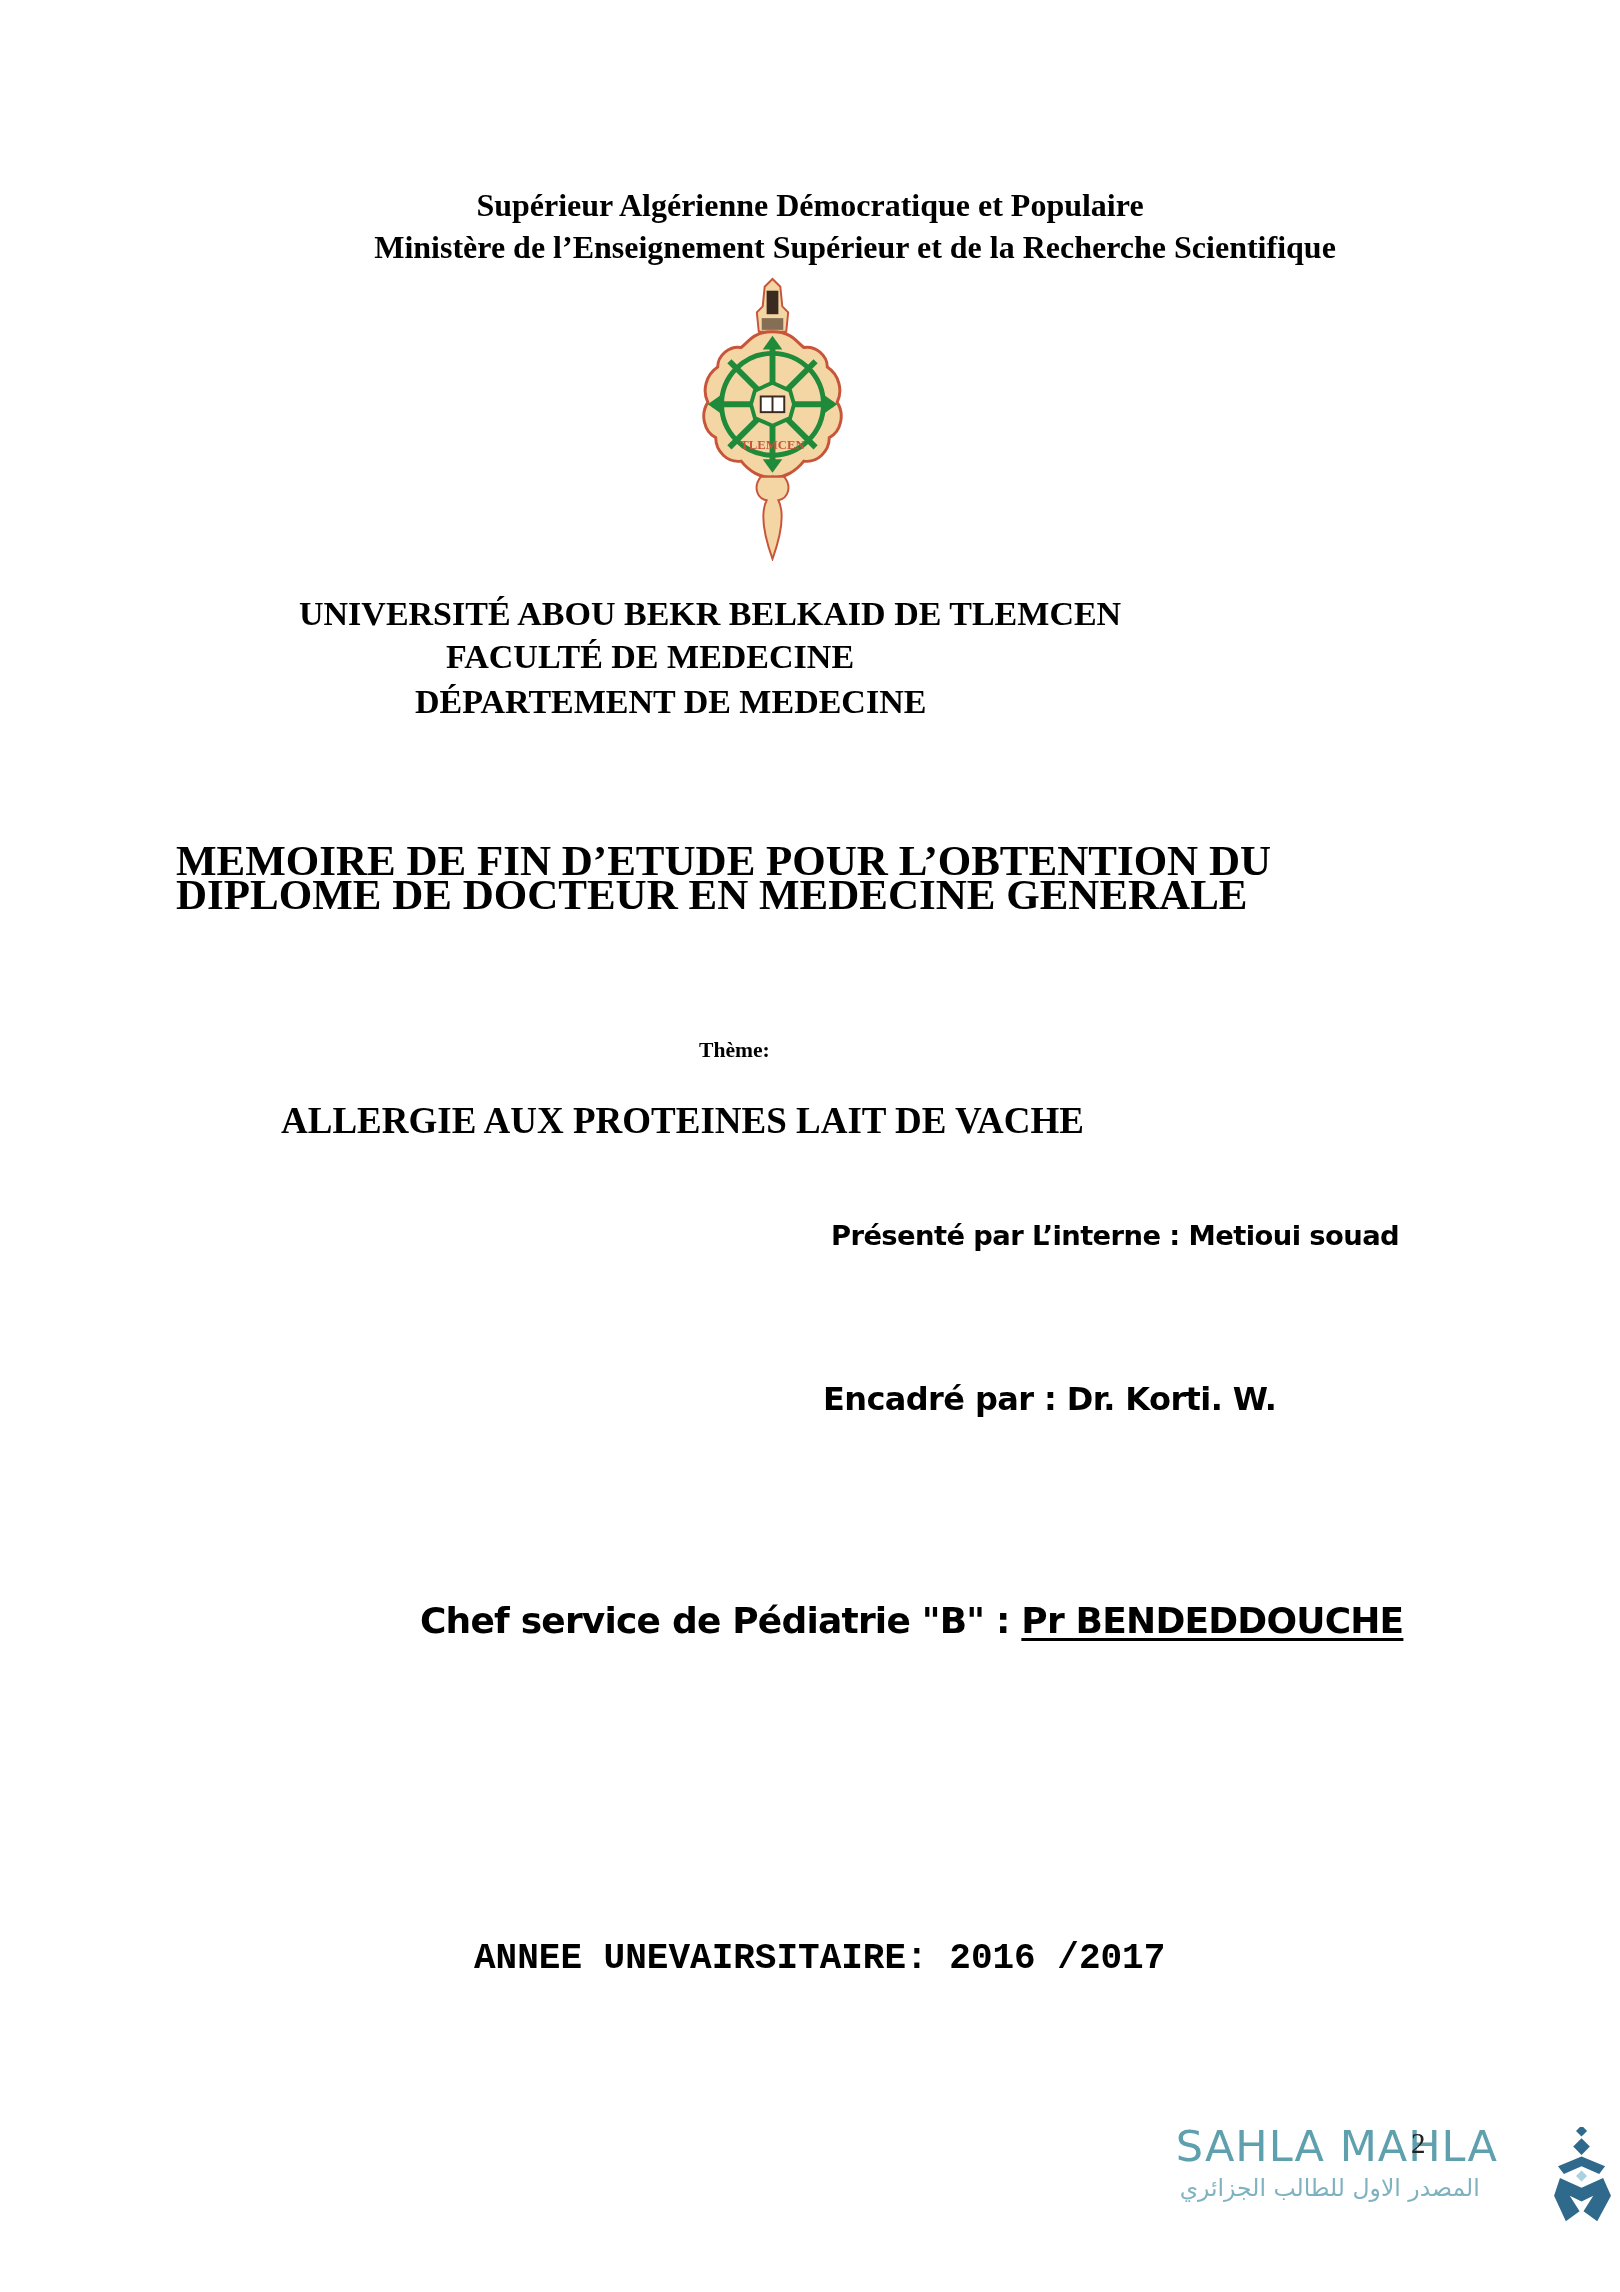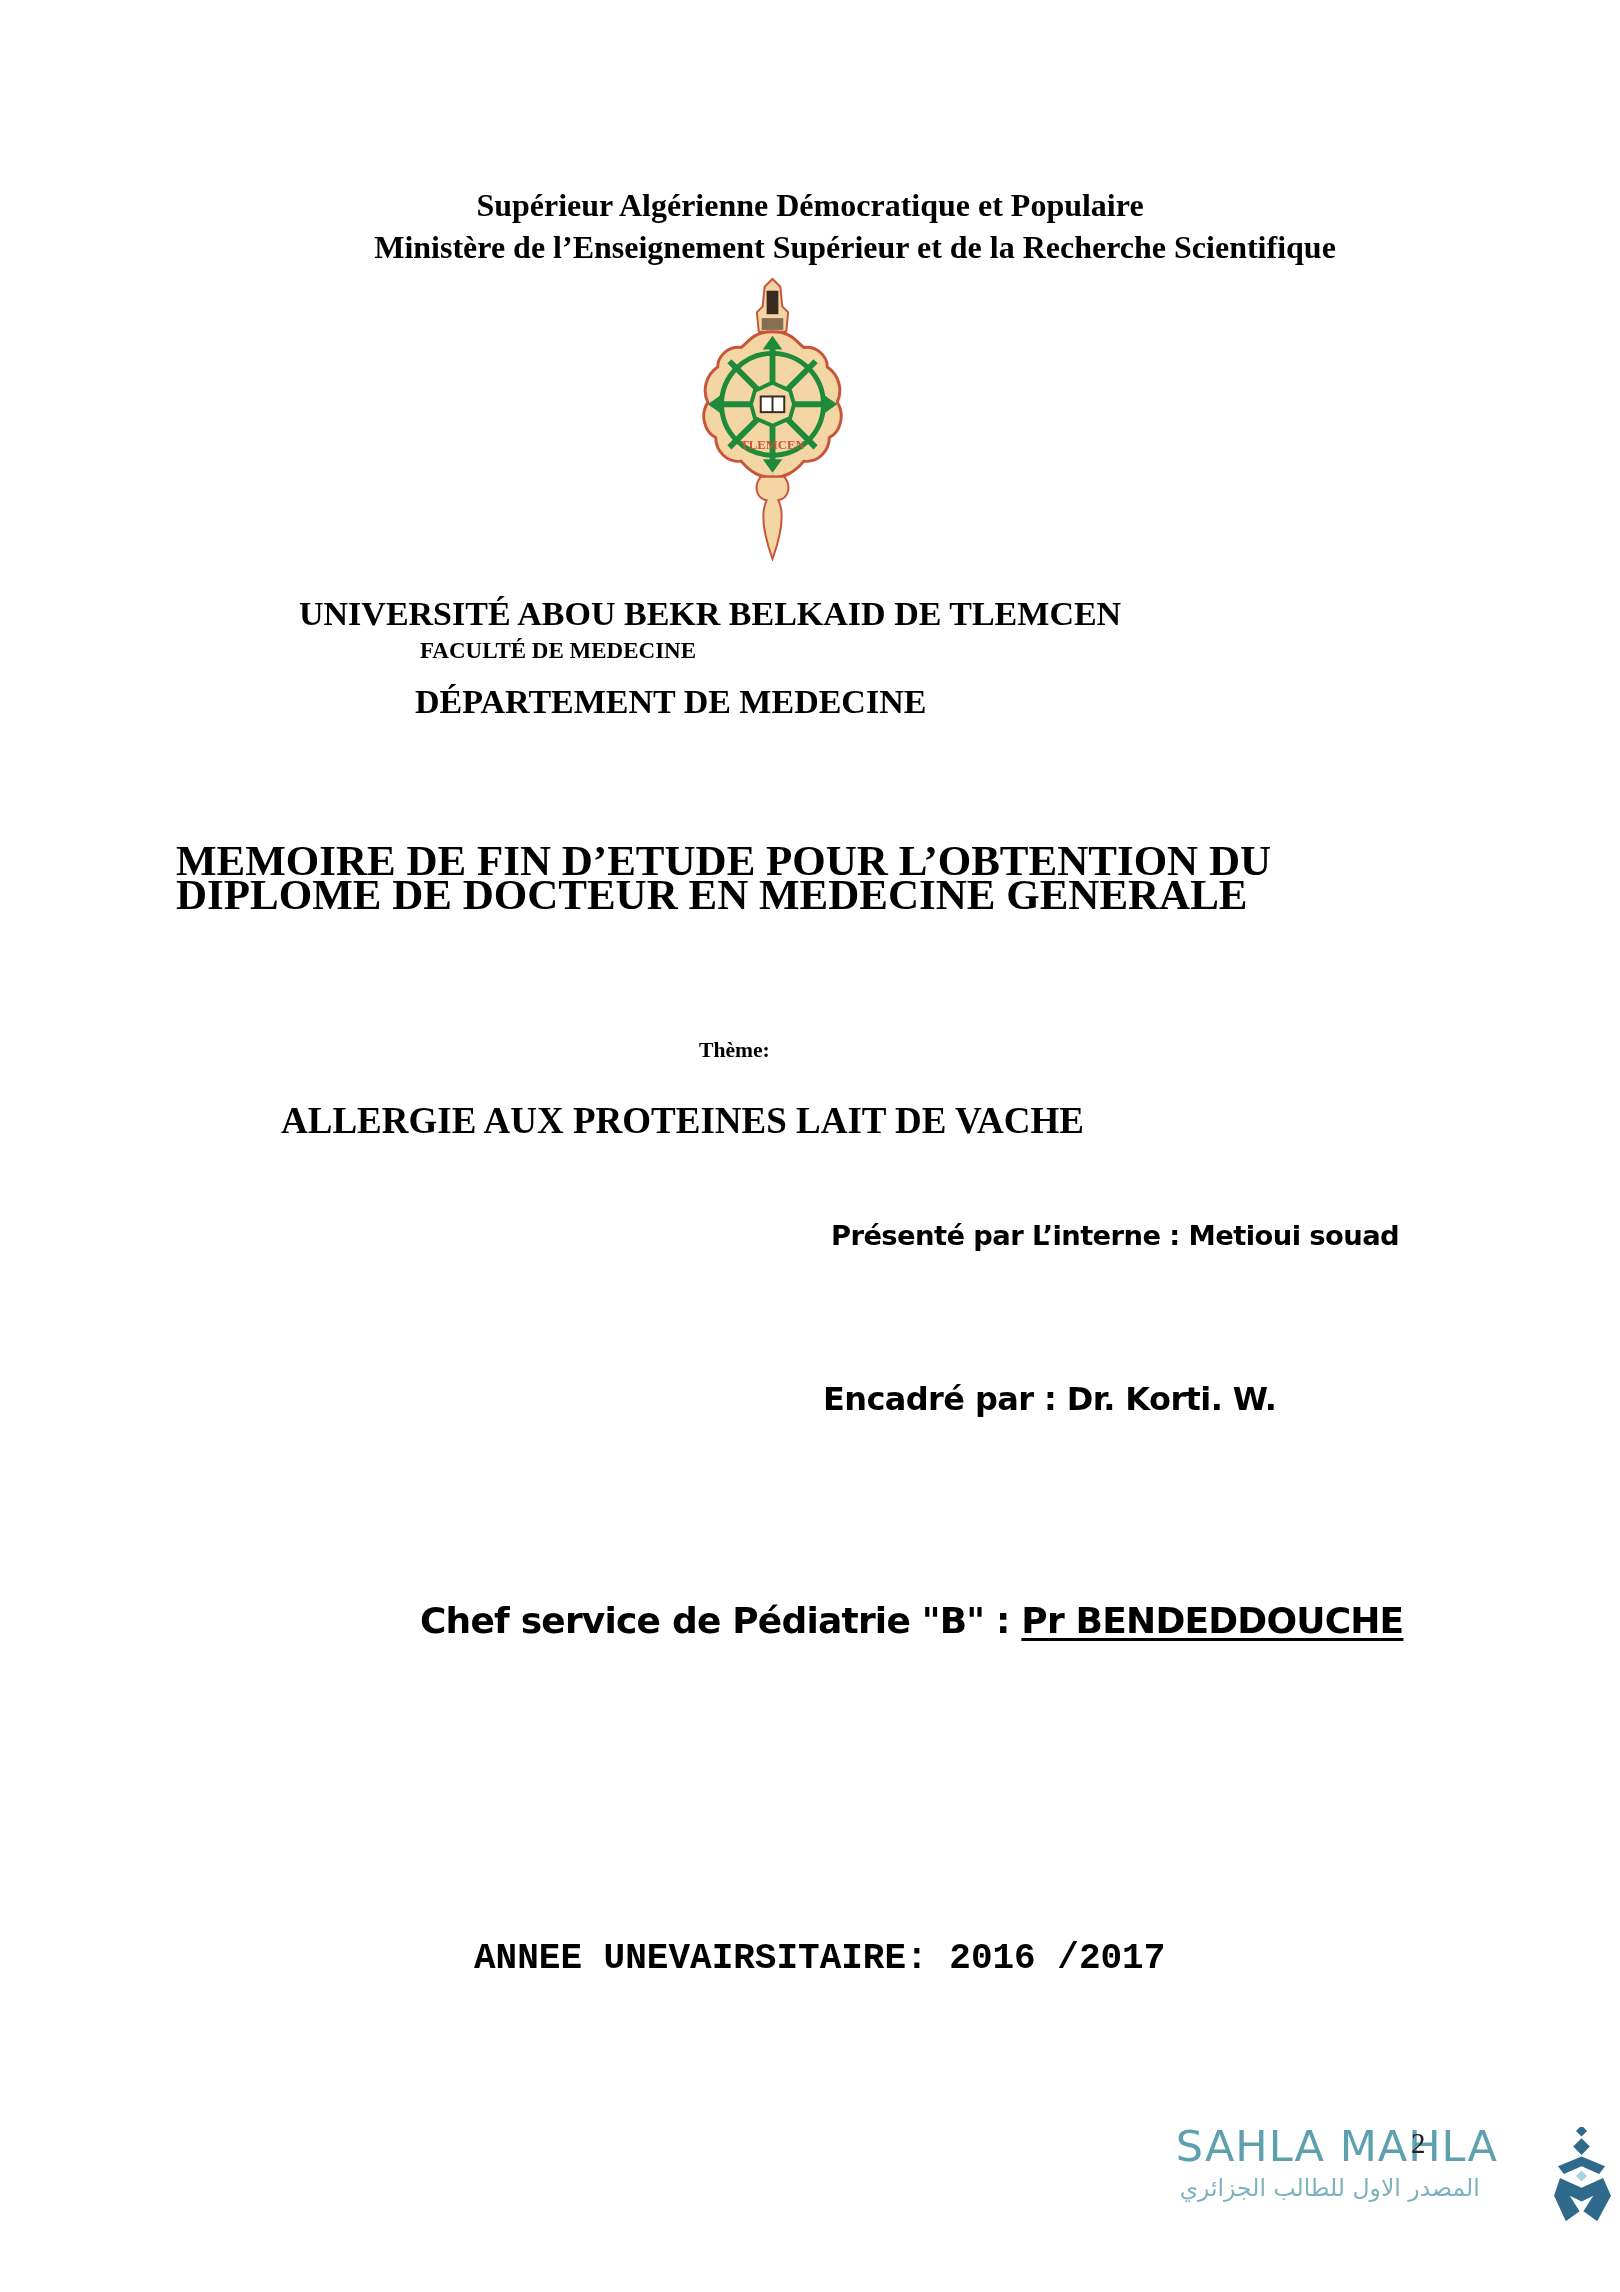--- a/index.html
+++ b/index.html
@@ -7,21 +7,21 @@
     .serif { font-family: "Liberation Serif", "DejaVu Serif", serif; font-weight: bold; }
     .sans { font-family: "DejaVu Sans", "Liberation Sans", sans-serif; font-weight: bold; }
     .abs { position: absolute; white-space: nowrap; }
 
     .hdr1 { top: 187px; left: 0; width: 1620px; text-align: center; font-size: 32px; }
     .hdr2 { top: 229px; left: 0; width: 1620px; text-align: center; font-size: 32px; margin-left: 45px; }
 
     .logo { position: absolute; left: 698px; top: 277px; width: 149px; height: 284px; }
 
     .uni { top: 595px; left: 299px; font-size: 34px; }
-    .fac { top: 638px; left: 420px; font-size: 23px; }
+    .fac { top: 638px; left: 446px; font-size: 34px; }
     .dep { top: 683px; left: 415px; font-size: 34px; }
 
     .mem1 { top: 836px; left: 176px; font-size: 43px; }
     .mem2 { top: 870px; left: 176px; font-size: 43px; }
 
     .theme-label { top: 1038px; left: 692px; font-size: 21.6px; margin-left: 7px; }
     .theme { top: 1099px; left: 281px; font-size: 37px; }
 
     .presented { top: 1220px; left: 831px; font-size: 27.4px; font-weight: bold; letter-spacing: -0.6px; }
     .supervised { top: 1380px; left: 823px; font-size: 32px; letter-spacing: -0.6px; }

